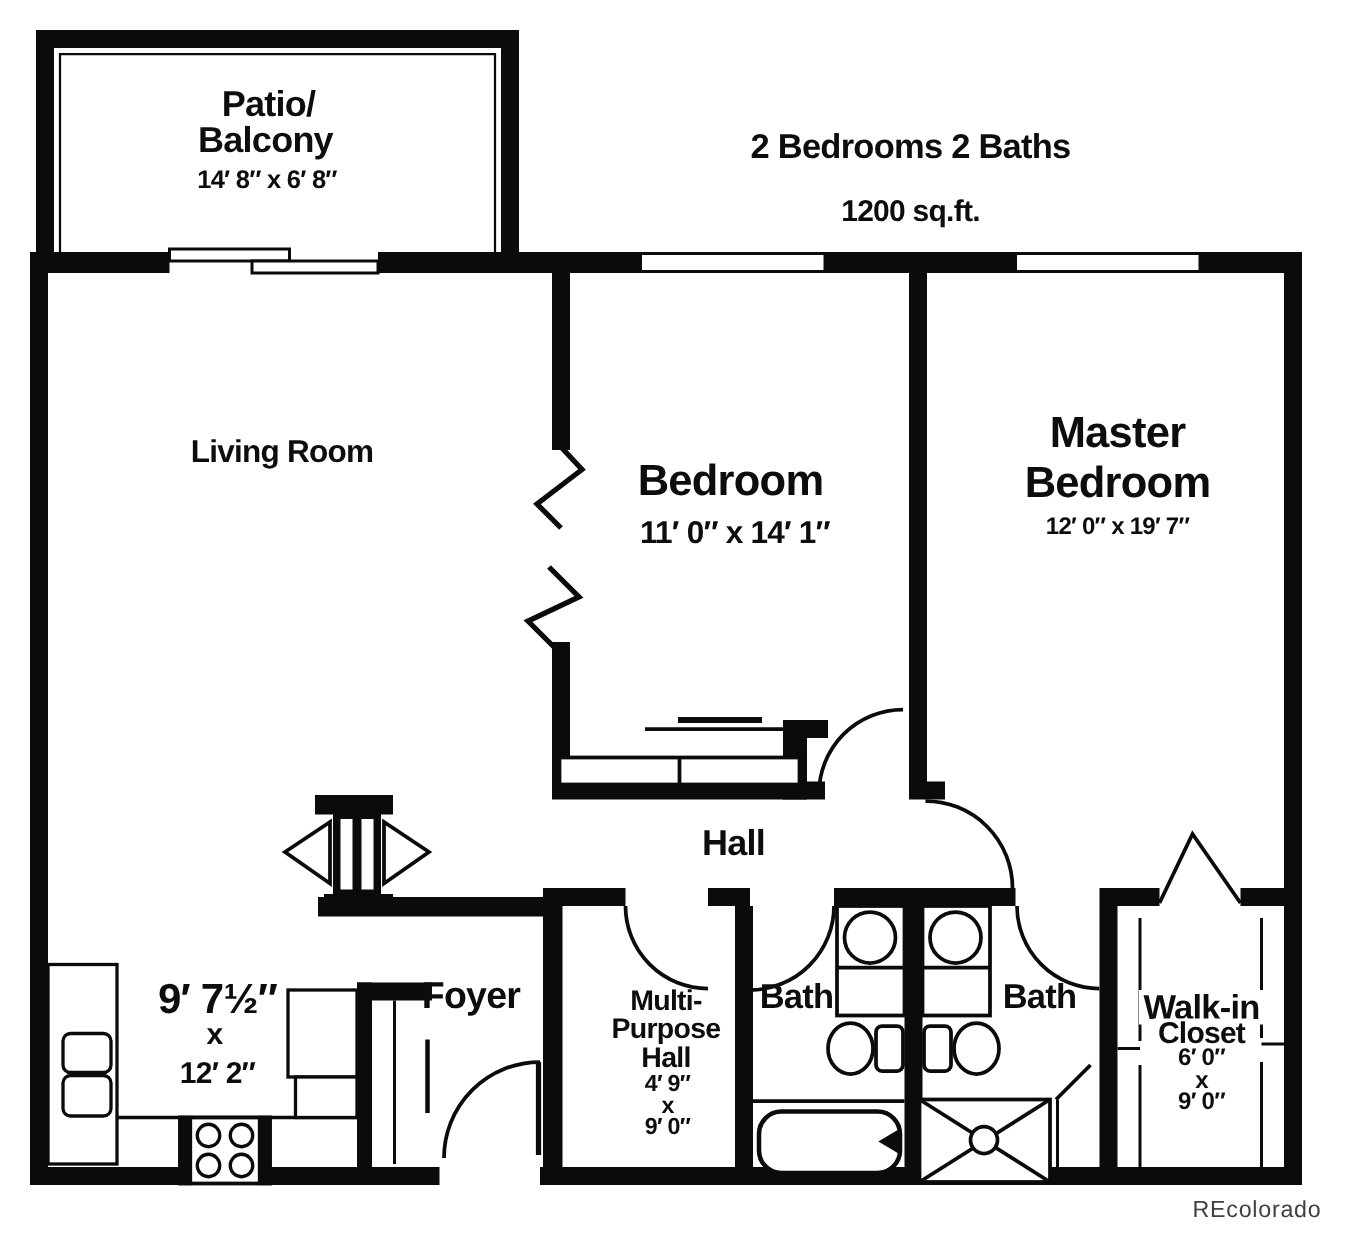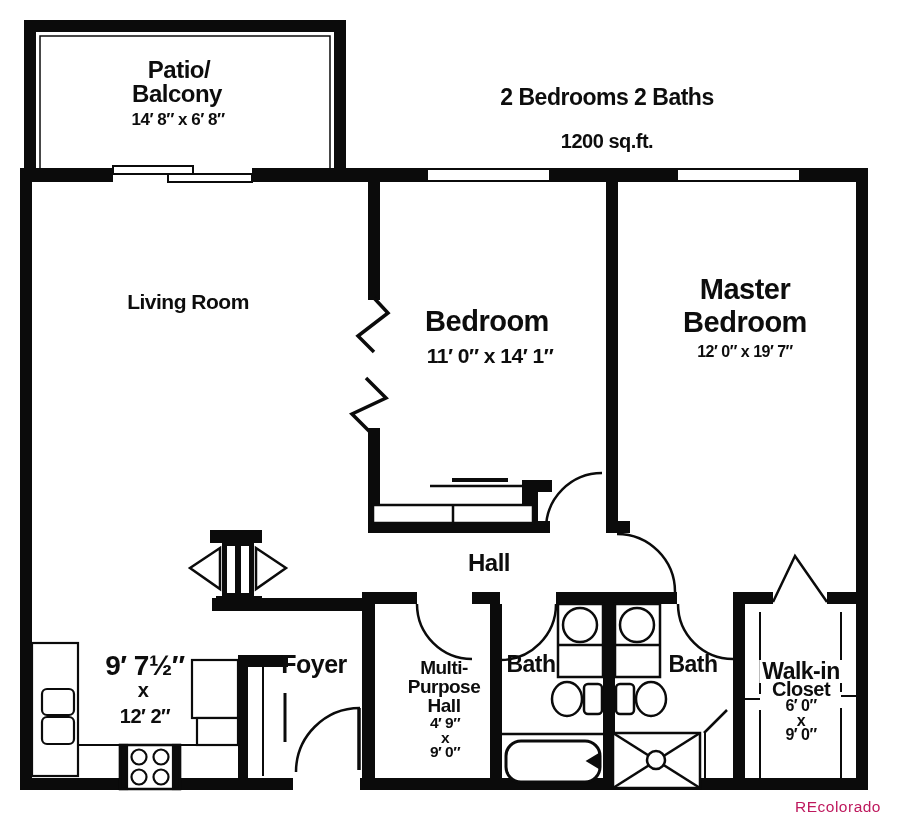--- a/index.html
+++ b/index.html
@@ -7,21 +7,21 @@
     position:relative;width:900px;height:822px;background:#ffffff;overflow:hidden;
     font-family:"Liberation Sans", sans-serif;
   }
   .plan svg{position:absolute;left:0;top:0;}
   .lbl{
     position:absolute;transform:translateX(-50%);
     font-weight:bold;color:#0d0d0d;white-space:nowrap;line-height:1;
     letter-spacing:-0.5px;
   }
   .wm{
-    position:absolute;font-weight:normal;color:#be185d;
+    position:absolute;font-weight:normal;color:#404040;
     font-size:15.5px;letter-spacing:0.5px;white-space:nowrap;
   }
   .onwhite{background:#ffffff;padding:0 3px;}
 </style>
 </head>
 <body>
 
 <div class="plan">
 
 <svg width="900" height="822" viewBox="0 0 900 822">

